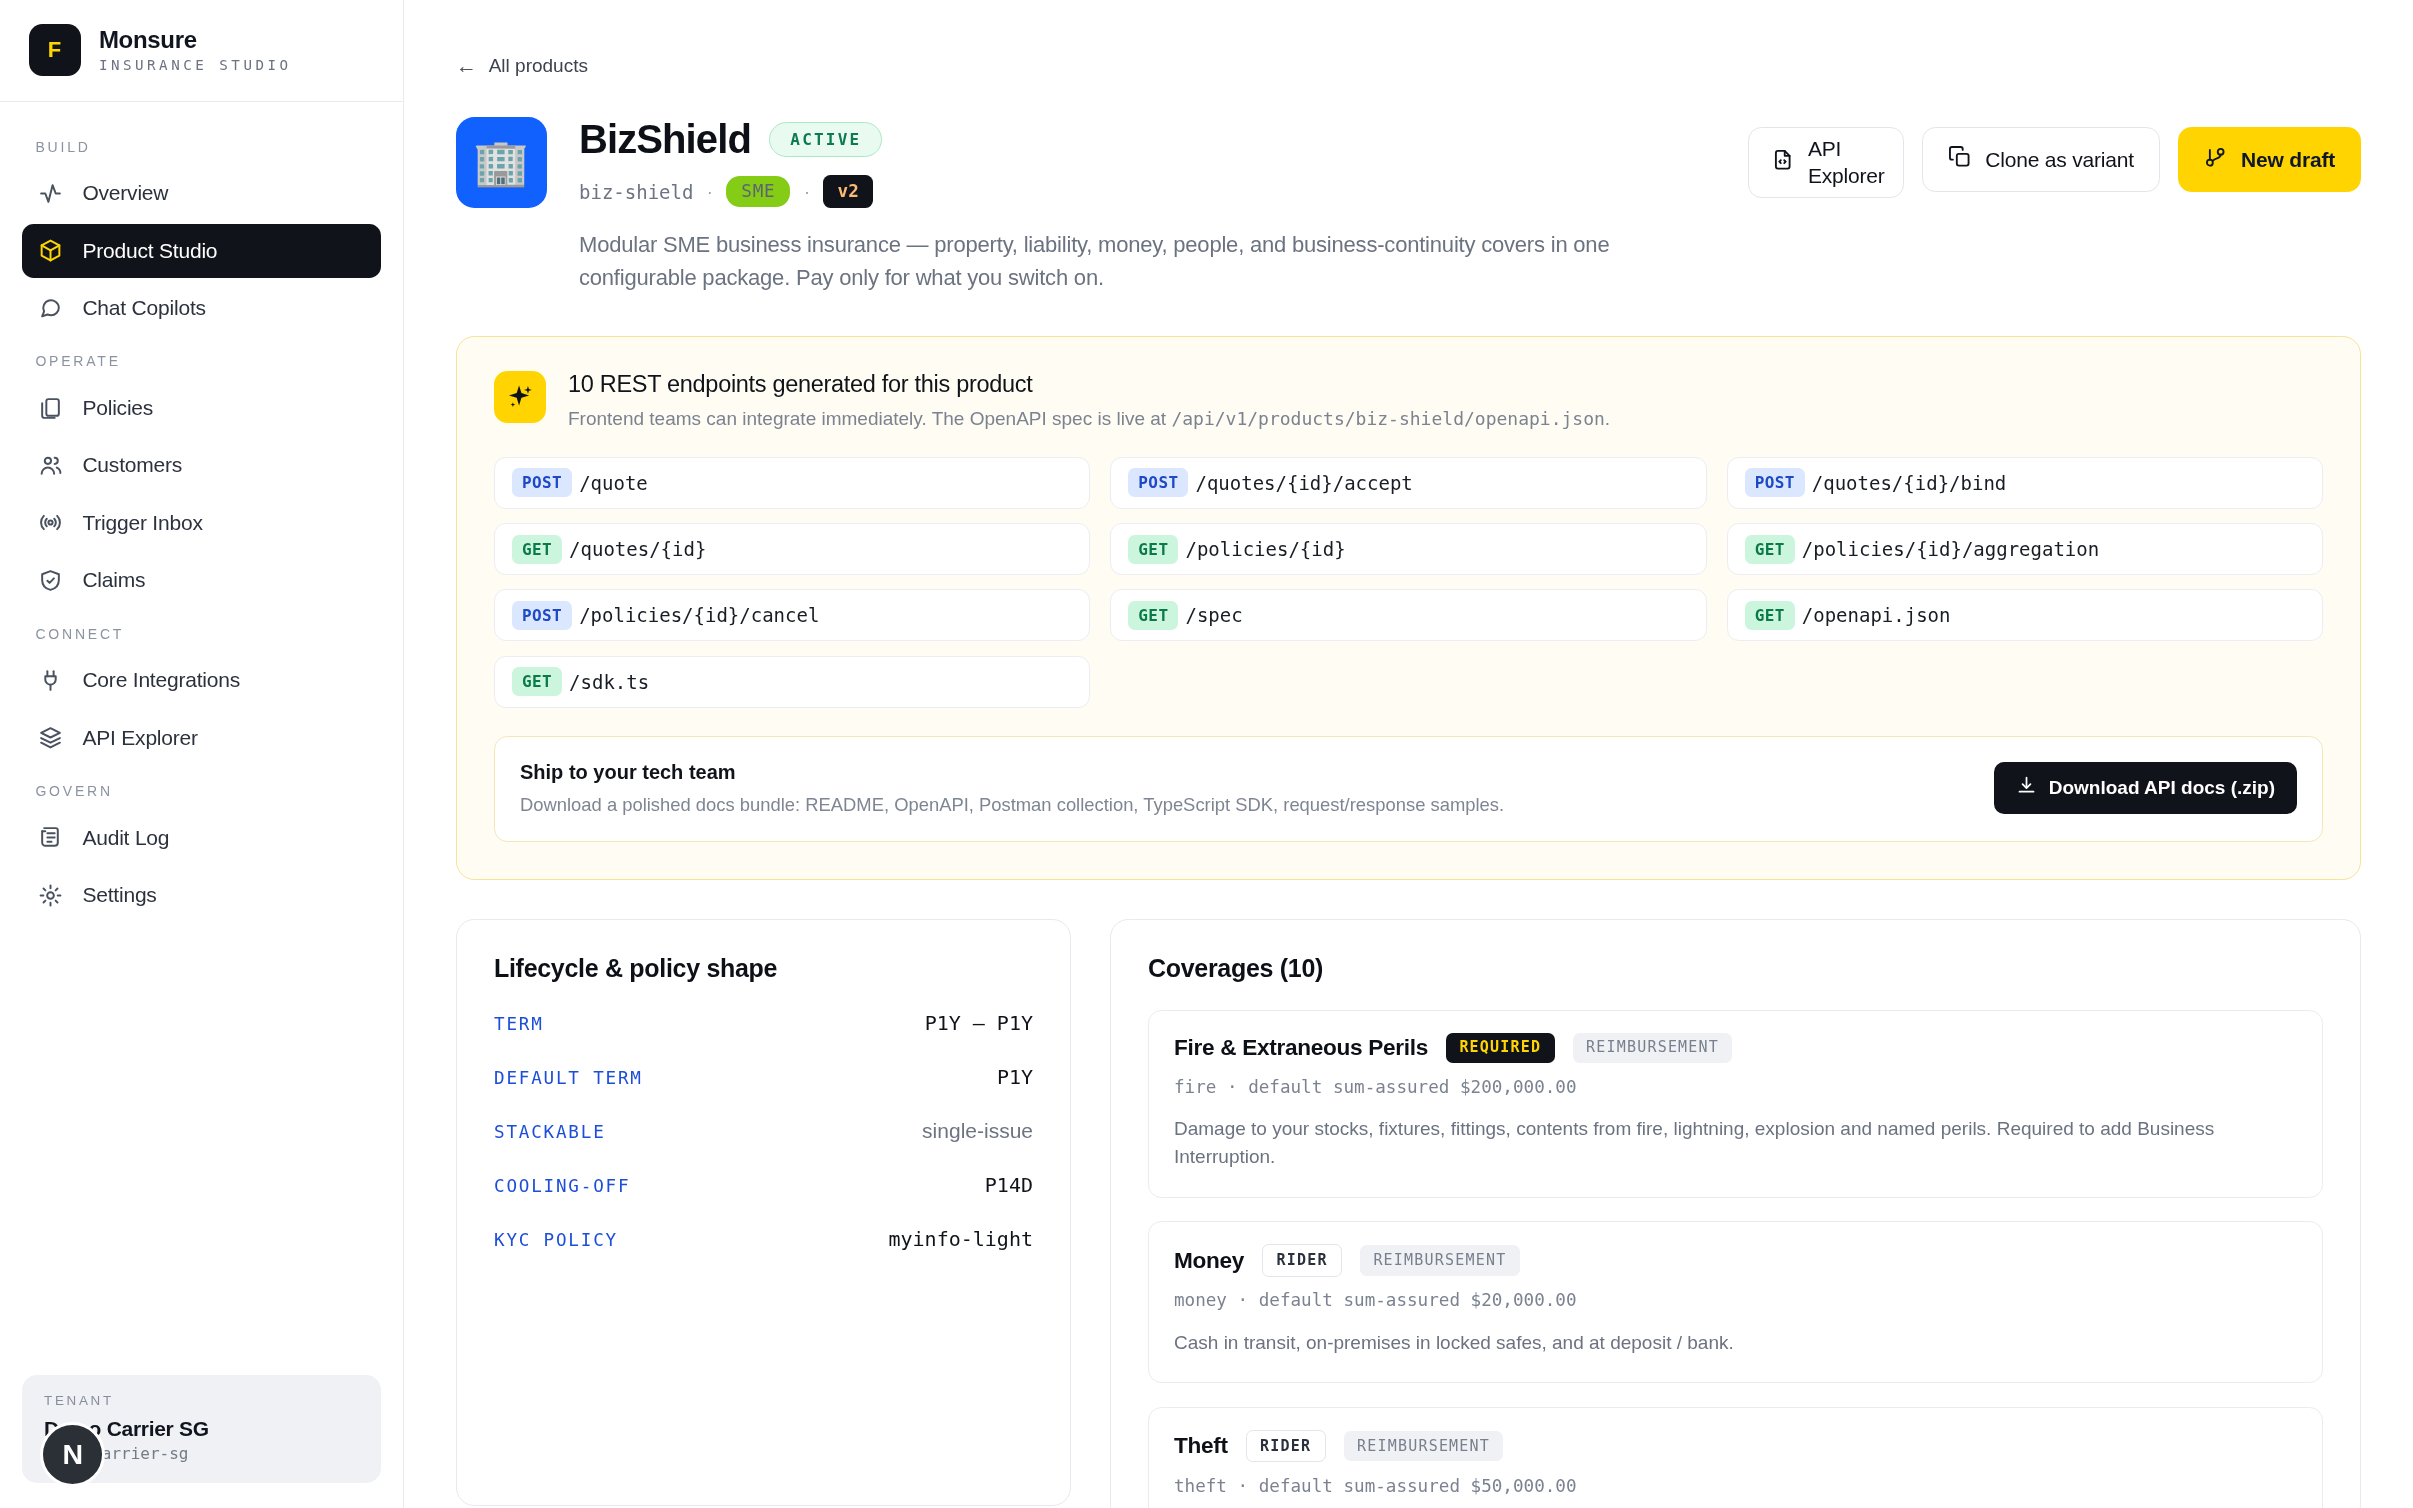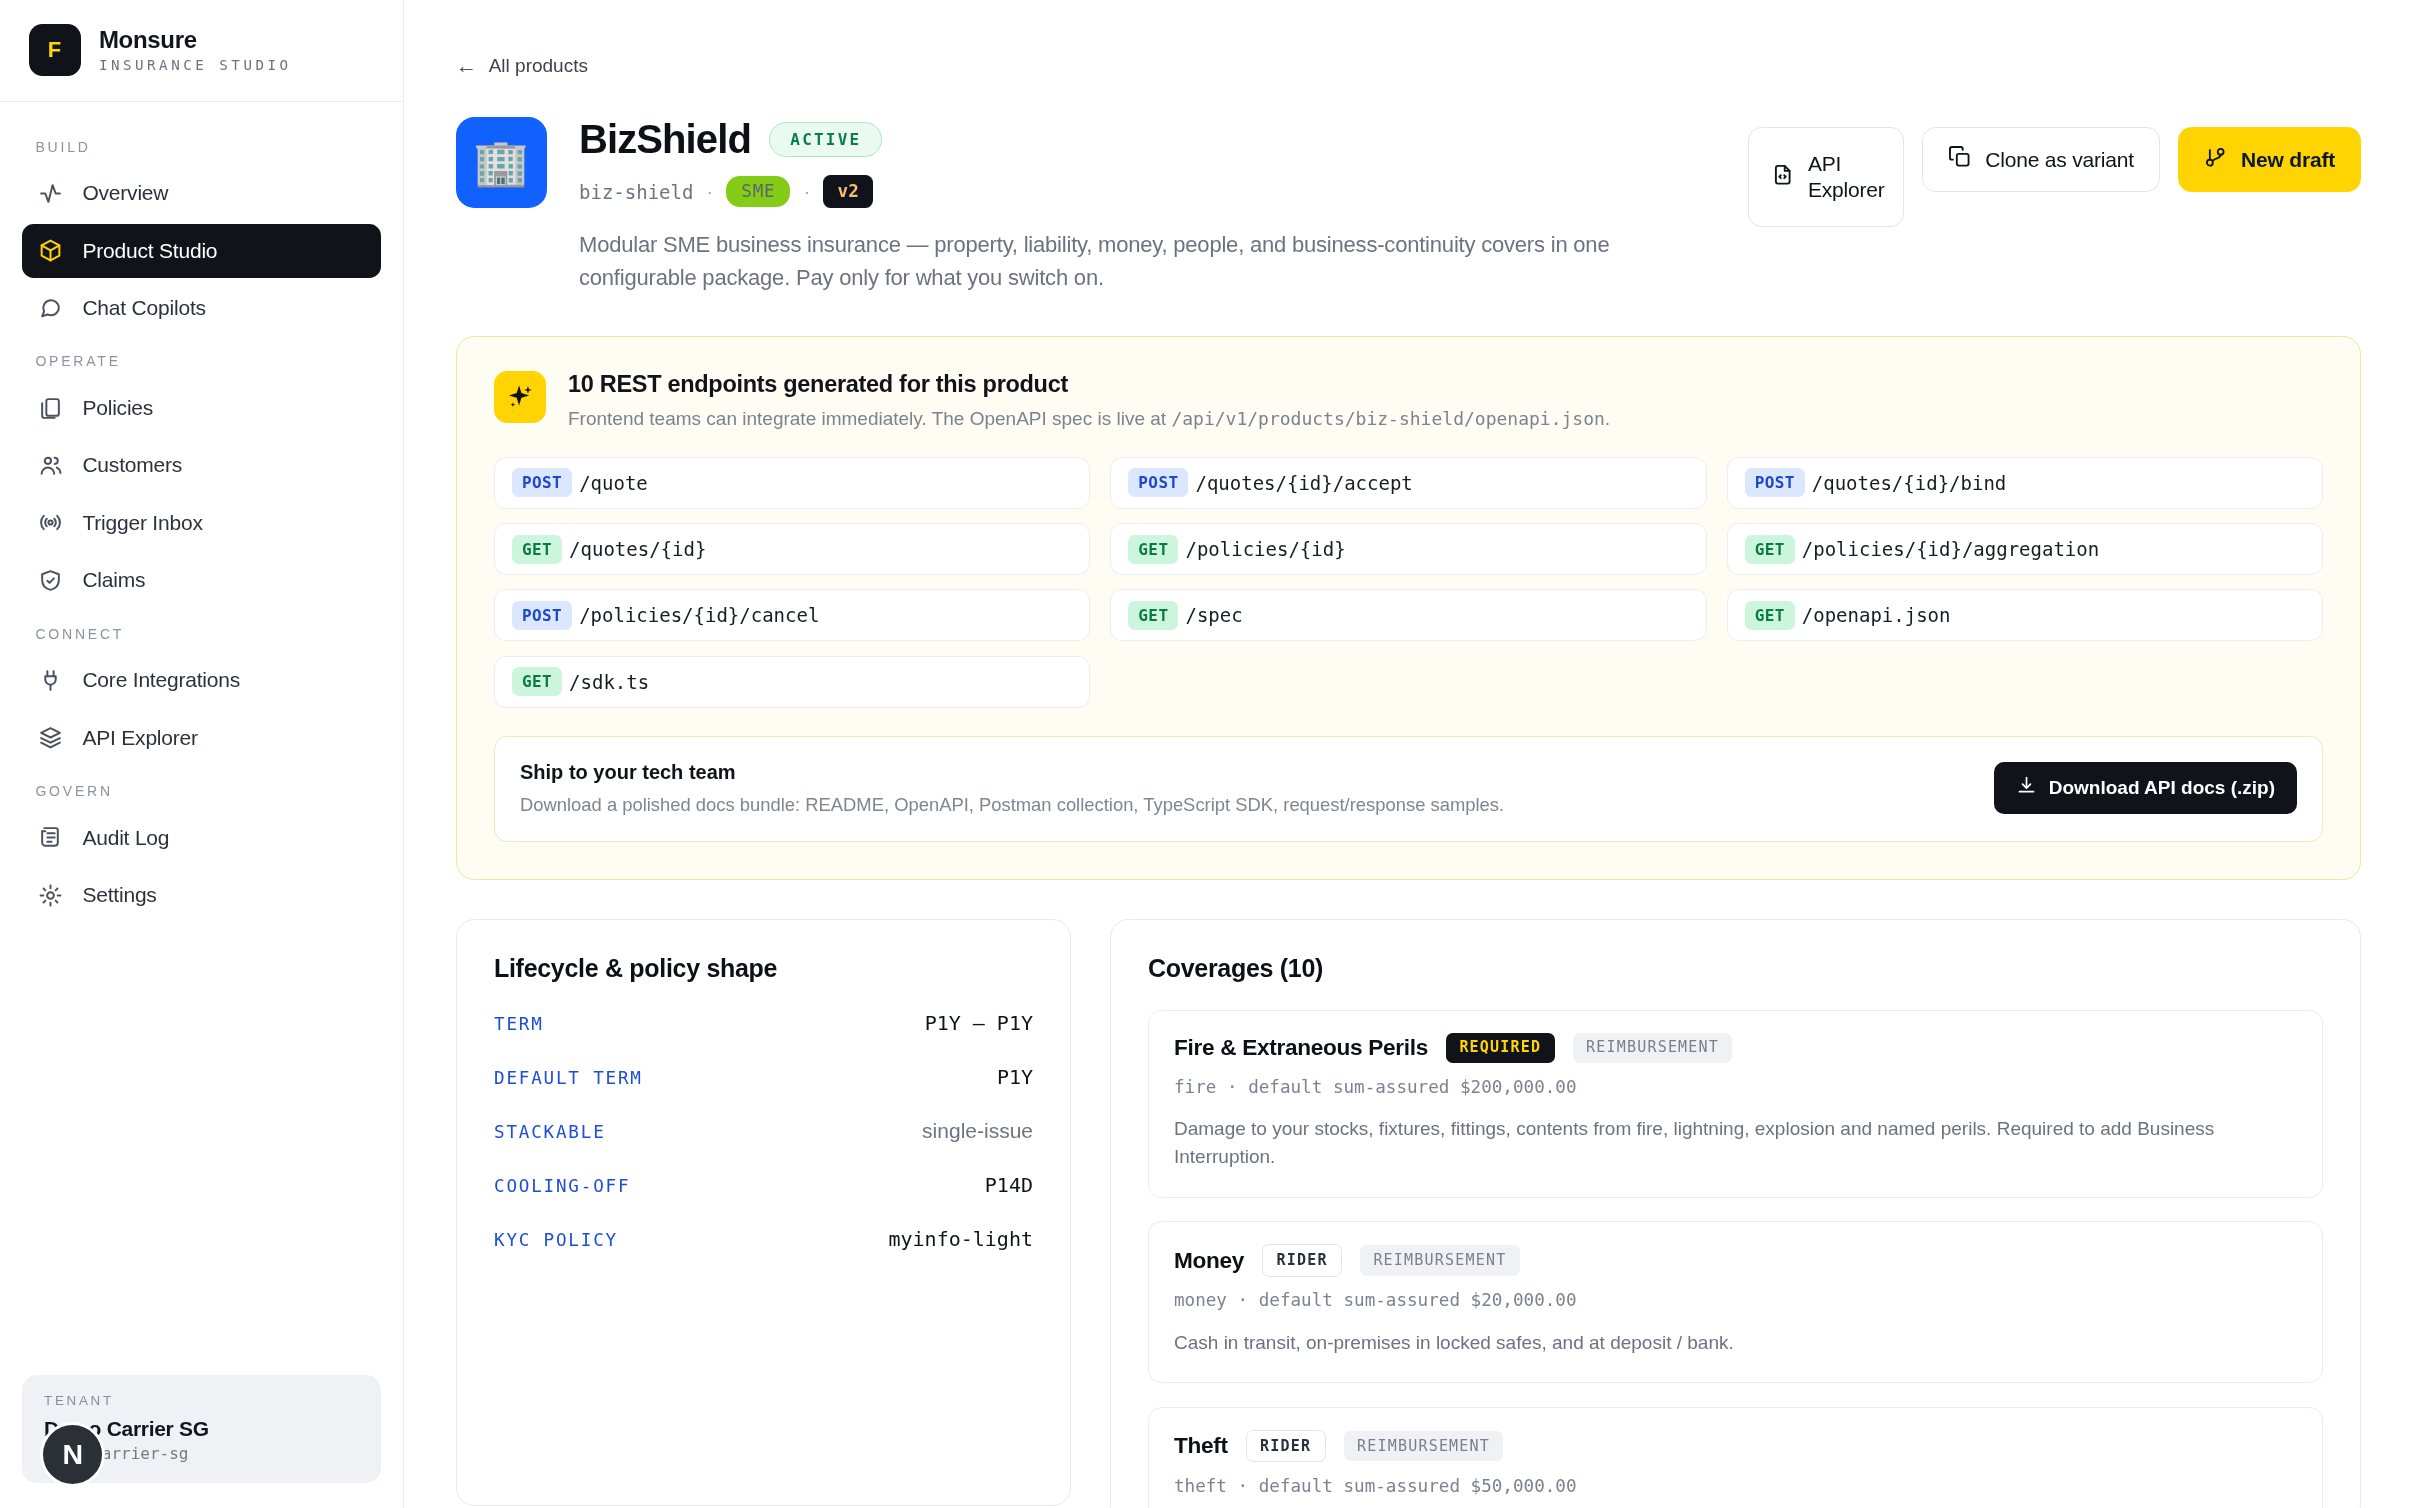--- a/index.html
+++ b/index.html
@@ -116,37 +116,37 @@
 
   .head-actions { display: flex; align-items: flex-start; gap: 18.4px; margin-left: auto; padding-top: 10px; }
   .btn {
     display: flex; align-items: center; gap: 13.4px;
     border-radius: 13.4px; cursor: pointer;
     font-size: 21px; letter-spacing: -0.2px;
     padding: 0 25px; height: 65px;
   }
   .btn svg { width: 23.5px; height: 23.5px; stroke: currentColor; stroke-width: 1.9; fill: none; stroke-linecap: round; stroke-linejoin: round; }
   .btn-outline { background: #ffffff; border: 1.7px solid #e2e5ea; color: #10131a; }
-  .btn-api { width: 156px; height: 100px; padding: 0 22px; }
+  .btn-api { width: 156px; height: 71px; padding: 0 22px; }
   .btn-api .lbl { line-height: 1.25; text-align: left; }
   .btn-primary { background: #ffd400; border: 1.7px solid #ffd400; color: #0f172a; font-weight: 700; }
 
   
   .api-panel {
     margin-top: 42px;
     border: 1.7px solid #f5e398; border-radius: 18.4px;
     background: #fffdf3; padding: 34px 37px 37px 37px;
   }
   .api-head { display: flex; gap: 22px; align-items: flex-start; }
   .api-spark {
     width: 52px; height: 52px; flex: 0 0 52px; border-radius: 13.4px;
     background: #ffd400; display: flex; align-items: center; justify-content: center;
   }
   .api-spark svg { width: 28.5px; height: 28.5px; fill: #10131a; }
-  .api-title { font-size: 23.5px; font-weight: 700; color: #10131a; letter-spacing: -0.3px; }
+  .api-title { font-size: 23.5px; font-weight: 400; color: #10131a; letter-spacing: -0.3px; }
   .api-sub { margin-top: 10px; font-size: 19px; color: #7b8290; }
   .api-sub code { font-family: "DejaVu Sans Mono", monospace; font-size: 18px; color: #7b8290; }
 
   .ep-grid {
     margin-top: 27px;
     display: grid; grid-template-columns: repeat(3, 1fr);
     gap: 14.2px 20px;
   }
   .ep {
     display: flex; align-items: center; gap: 7px;

